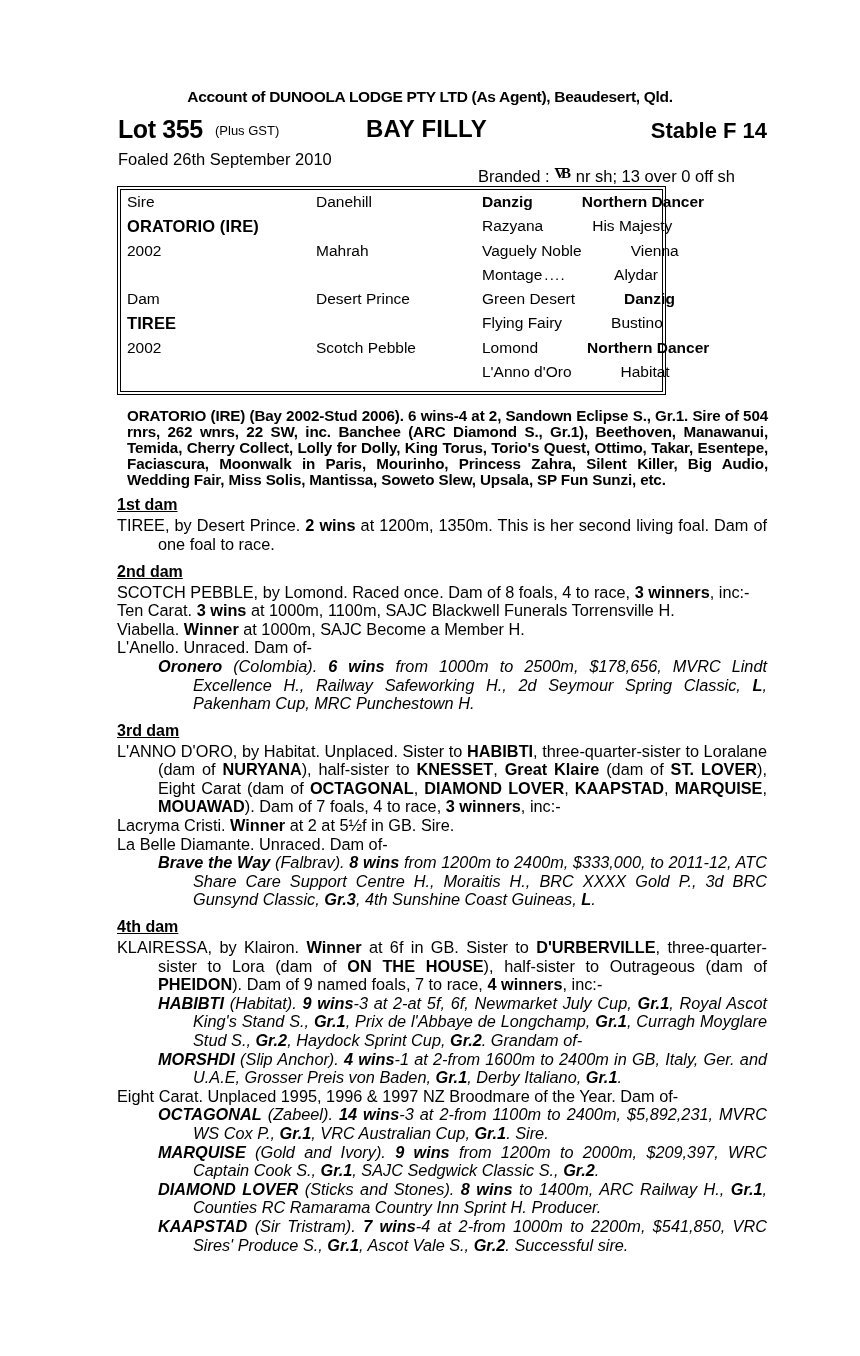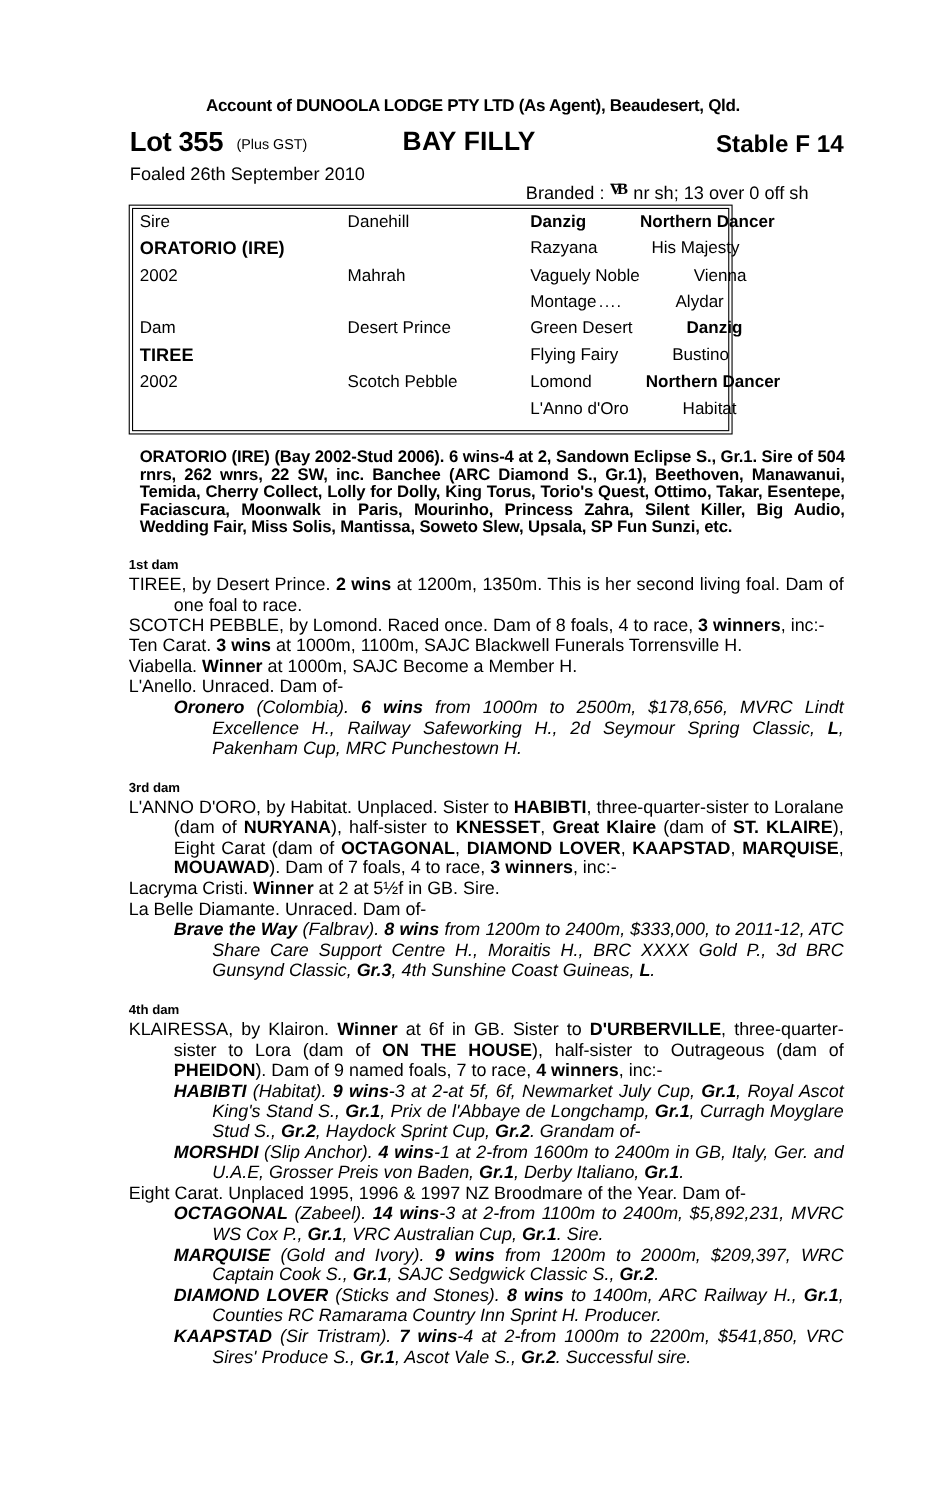--- a/index.html
+++ b/index.html
@@ -102,22 +102,22 @@
     line-height:15.8px;
     text-align:justify;
     letter-spacing:-0.15px;
     width:641px;
     box-sizing:border-box;
   }
 
   
   .section{margin:0 93px 0 117px;}
   .damhead{
-    font-weight:bold;font-size:12px;
-    margin-top:19px;margin-bottom:2px;
+    font-weight:bold;font-size:16px;
+    margin-top:9px;margin-bottom:2px;text-decoration:underline;
   }
   .p{
     font-size:16.3px;
     line-height:18.6px;
     text-align:justify;
     text-justify:inter-word;
     padding-left:41px;
     text-indent:-41px;
     margin:0;
   }
@@ -231,33 +231,34 @@
   <div class="sirepara" id="sirepara">ORATORIO (IRE) (Bay 2002-Stud 2006). 6 wins-4 at 2, Sandown Eclipse S., Gr.1. Sire of 504 rnrs, 262 wnrs, 22 SW, inc. Banchee (ARC Diamond S., Gr.1), Beethoven, Manawanui, Temida, Cherry Collect, Lolly for Dolly, King Torus, Torio's Quest, Ottimo, Takar, Esentepe, Faciascura, Moonwalk in Paris, Mourinho, Princess Zahra, Silent Killer, Big Audio, Wedding Fair, Miss Solis, Mantissa, Soweto Slew, Upsala, SP Fun Sunzi, etc.</div>
 
   <div class="section">
     <div class="damhead">1st dam</div>
     <div id="dam1">
         <div class="p i1">TIREE, by Desert Prince. <b>2 wins</b> at 1200m, 1350m. This is her second living foal. Dam of one foal to race.</div>
       </div>
   </div>
 
   <div class="section">
+    <div class="damhead">2nd dam</div>
     <div id="dam2">
         <div class="p i1">SCOTCH PEBBLE, by Lomond. Raced once. Dam of 8 foals, 4 to race, <b>3 winners</b>, inc:-</div>
         <div class="p flat">Ten Carat. <b>3 wins</b> at 1000m, 1100m, SAJC Blackwell Funerals Torrensville H.</div>
         <div class="p flat">Viabella. <b>Winner</b> at 1000m, SAJC Become a Member H.</div>
         <div class="p flat">L'Anello. Unraced. Dam of-</div>
         <div class="p i2"><b>Oronero</b> (Colombia). <b>6 wins</b> from 1000m to 2500m, $178,656, MVRC Lindt Excellence H., Railway Safeworking H., 2d Seymour Spring Classic, <b>L</b>, Pakenham Cup, MRC Punchestown H.</div>
       </div>
   </div>
 
   <div class="section">
     <div class="damhead">3rd dam</div>
     <div id="dam3">
-        <div class="p i1">L'ANNO D'ORO, by Habitat. Unplaced. Sister to <b>HABIBTI</b>, three-quarter-sister to Loralane (dam of <b>NURYANA</b>), half-sister to <b>KNESSET</b>, <b>Great Klaire</b> (dam of <b>ST. KLAIRE</b>), Eight Carat (dam of <b>OCTAGONAL</b>, <b>DIAMOND LOVER</b>, <b>KAAPSTAD</b>, <b>MARQUISE</b>, <b>MOUAWAD</b>). Dam of 7 foals, 4 to race, <b>3 winners</b>, inc:-</div>
+        <div class="p i1">L'ANNO D'ORO, by Habitat. Unplaced. Sister to <b>HABIBTI</b>, three-quarter-sister to Loralane (dam of <b>NURYANA</b>), half-sister to <b>KNESSET</b>, <b>Great Klaire</b> (dam of <b>ST. LOVER</b>), Eight Carat (dam of <b>OCTAGONAL</b>, <b>DIAMOND LOVER</b>, <b>KAAPSTAD</b>, <b>MARQUISE</b>, <b>MOUAWAD</b>). Dam of 7 foals, 4 to race, <b>3 winners</b>, inc:-</div>
         <div class="p flat">Lacryma Cristi. <b>Winner</b> at 2 at 5½f in GB. Sire.</div>
         <div class="p flat">La Belle Diamante. Unraced. Dam of-</div>
         <div class="p i2"><b>Brave the Way</b> (Falbrav). <b>8 wins</b> from 1200m to 2400m, $333,000, to 2011-12, ATC Share Care Support Centre H., Moraitis H., BRC XXXX Gold P., 3d BRC Gunsynd Classic, <b>Gr.3</b>, 4th Sunshine Coast Guineas, <b>L</b>.</div>
       </div>
   </div>
 
   <div class="section">
     <div class="damhead">4th dam</div>
     <div id="dam4">
         <div class="p i1">KLAIRESSA, by Klairon. <b>Winner</b> at 6f in GB. Sister to <b>D'URBERVILLE</b>, three-quarter-sister to Lora (dam of <b>ON THE HOUSE</b>), half-sister to Outrageous (dam of <b>PHEIDON</b>). Dam of 9 named foals, 7 to race, <b>4 winners</b>, inc:-</div>

